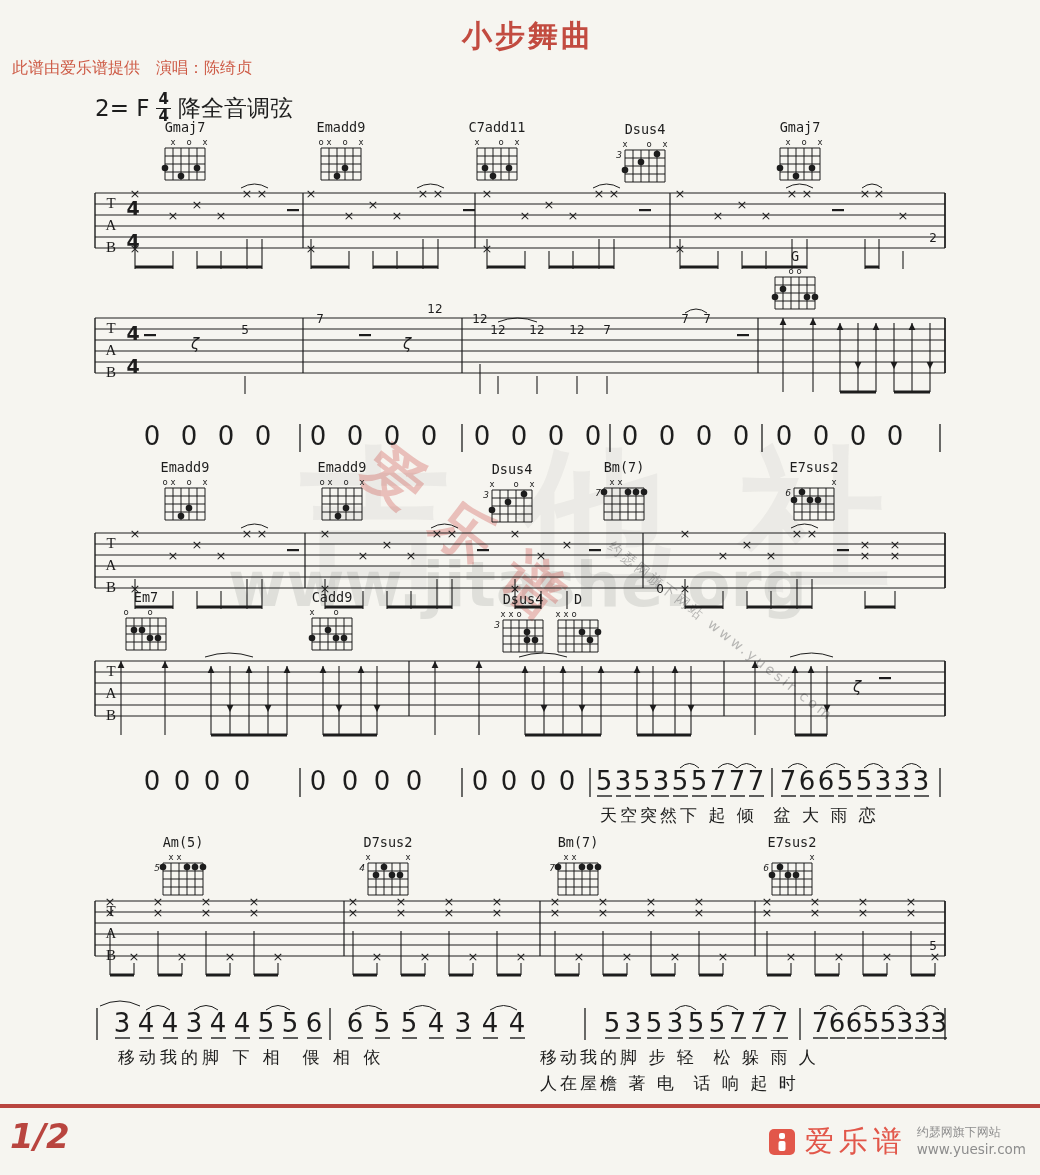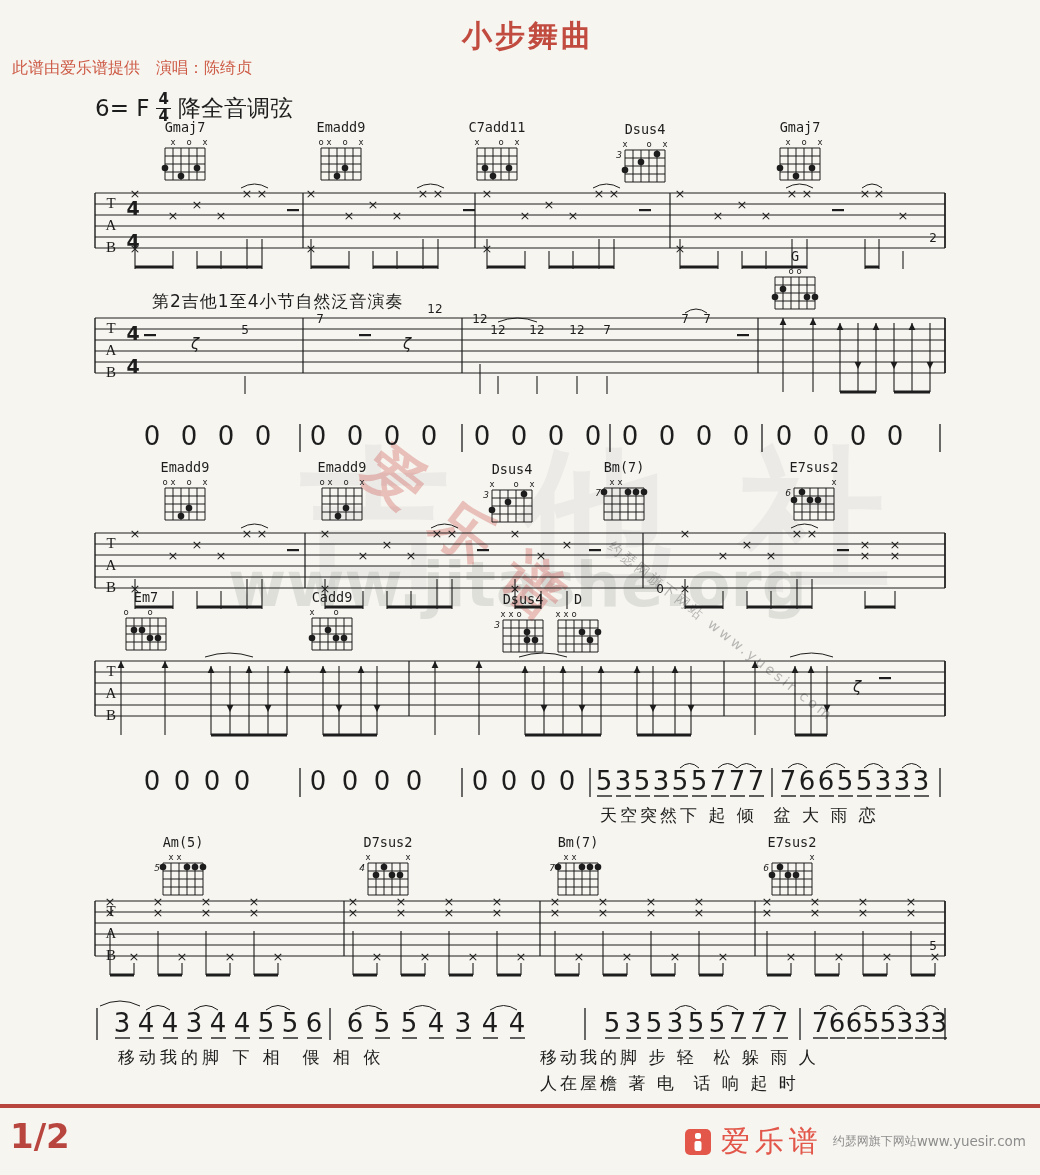--- a/index.html
+++ b/index.html
@@ -23,31 +23,31 @@
   .wm-url{position:absolute;left:228px;top:548px;font-size:63px;font-weight:bold;
           color:rgba(115,118,112,0.17);white-space:nowrap;z-index:1;}
   .wm-red{position:absolute;left:395px;top:428px;font-size:60px;font-weight:bold;
           color:rgba(205,78,70,0.32);letter-spacing:28px;transform:rotate(38deg);
           transform-origin:left top;white-space:nowrap;z-index:1;}
   .wm-red-sub{position:absolute;left:615px;top:538px;font-size:14px;color:rgba(120,120,120,0.5);
           letter-spacing:3px;transform:rotate(38deg);transform-origin:left top;white-space:nowrap;z-index:1;}
   .footer-rule{position:absolute;left:0;top:1104px;width:100%;height:4px;
                background:var(--frule,#b9453f);z-index:3;}
   .page-indicator{position:absolute;left:10px;top:1116px;font-size:34px;font-weight:bold;
-                  color:var(--frule,#b9453f);z-index:3;}
+                  font-style:italic;color:var(--frule,#b9453f);z-index:3;}
   .brandbox{position:absolute;right:14px;top:1122px;display:flex;align-items:center;gap:10px;z-index:3;}
   .logo-icon{width:26px;height:26px;background:var(--logo,#e2574a);border-radius:5px;
              position:relative;display:inline-block;}
   .li-dot{position:absolute;left:50%;top:4px;transform:translateX(-50%);width:6px;height:6px;
           background:#fff;border-radius:2px;}
   .li-bar{position:absolute;left:50%;top:12px;transform:translateX(-50%);width:7px;height:10px;
           background:#fff;border-radius:2px;}
   .brand{font-size:29px;color:var(--logo,#e2574a);letter-spacing:5px;}
-  .brand-sub{display:flex;flex-direction:row;color:var(--fgray,#8d8d8d);
-             font-size:12px;line-height:1.3;align-items:center;}
+  .brand-sub{display:flex;flex-direction:column;color:var(--fgray,#8d8d8d);
+             font-size:12px;line-height:1.3;}
   .brand-sub .l2{font-size:13.5px;}
 </style>
 </head>
 <body>
 
 <div class="page" id="page" style="--bg: #f6f5f0; --ink: #1d1d1d; --red: #c24b40; --red2: #cd5a45; --frule: #b9453f; --logo: #e2574a; --fgray: #8d8d8d;">
 
   <div class="wm-chars">吉他社</div>
   <div class="wm-url">www.jitashe.org</div>
   <div class="wm-red">爱乐谱</div>
@@ -1046,29 +1046,28 @@
         <path d="M854,1010 Q862.5,1001 871,1010" fill="none" stroke="#1d1d1d" stroke-width="1"></path>
         <path d="M888,1010 Q896.5,1001 905,1010" fill="none" stroke="#1d1d1d" stroke-width="1"></path>
         <path d="M922,1010 Q930.5,1001 939,1010" fill="none" stroke="#1d1d1d" stroke-width="1"></path>
       </g>
     </svg>
 
   <h1 class="title">小步舞曲</h1>
   <div class="subtitle">此谱由爱乐谱提供　演唱：陈绮贞</div>
 
   <div class="keyline">
-    <span>6= F</span>
+    <span>2= F</span>
     <span class="frac">
       <i>4</i>
       <i>4</i>
     </span>
     <span>降全音调弦</span>
   </div>
 
-  <div class="annotation">第2吉他1至4小节自然泛音演奏</div>
 
   <div class="footer-rule"></div>
   <div class="page-indicator">1/2</div>
   <div class="brandbox">
     <span class="logo-icon">
       <span class="li-dot"></span>
       <span class="li-bar"></span>
     </span>
     <span class="brand">爱乐谱</span>
     <span class="brand-sub">

